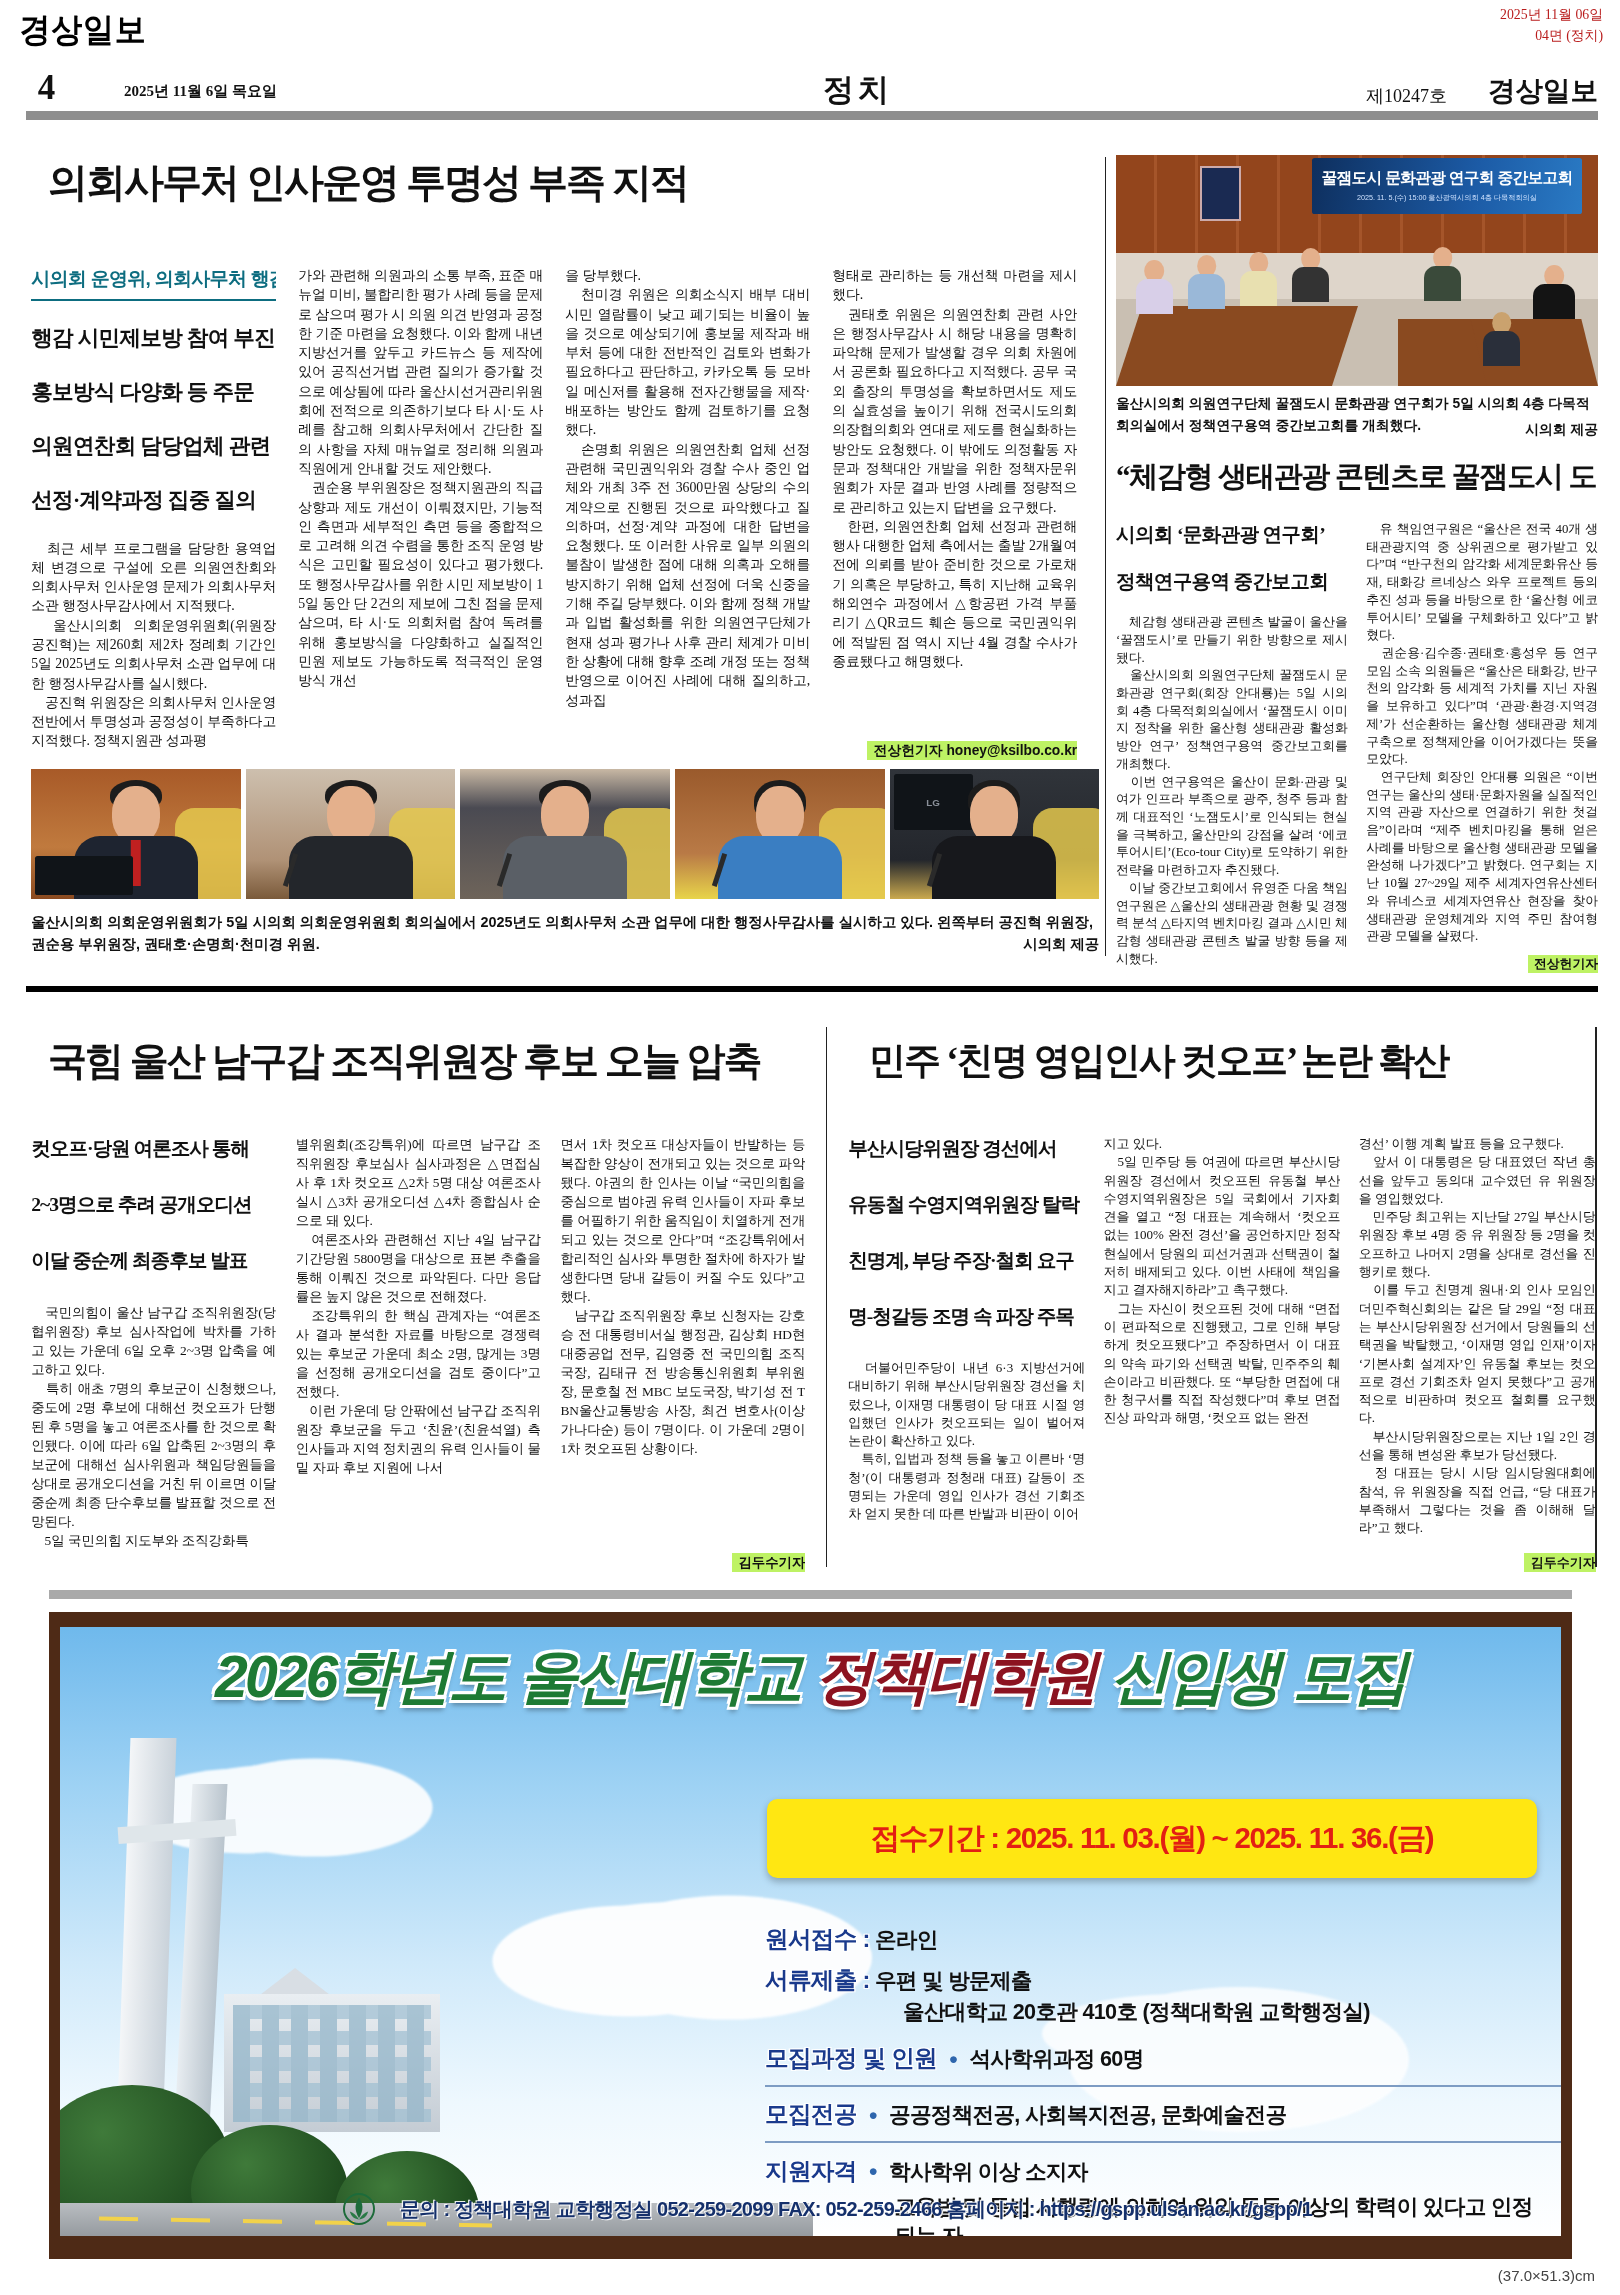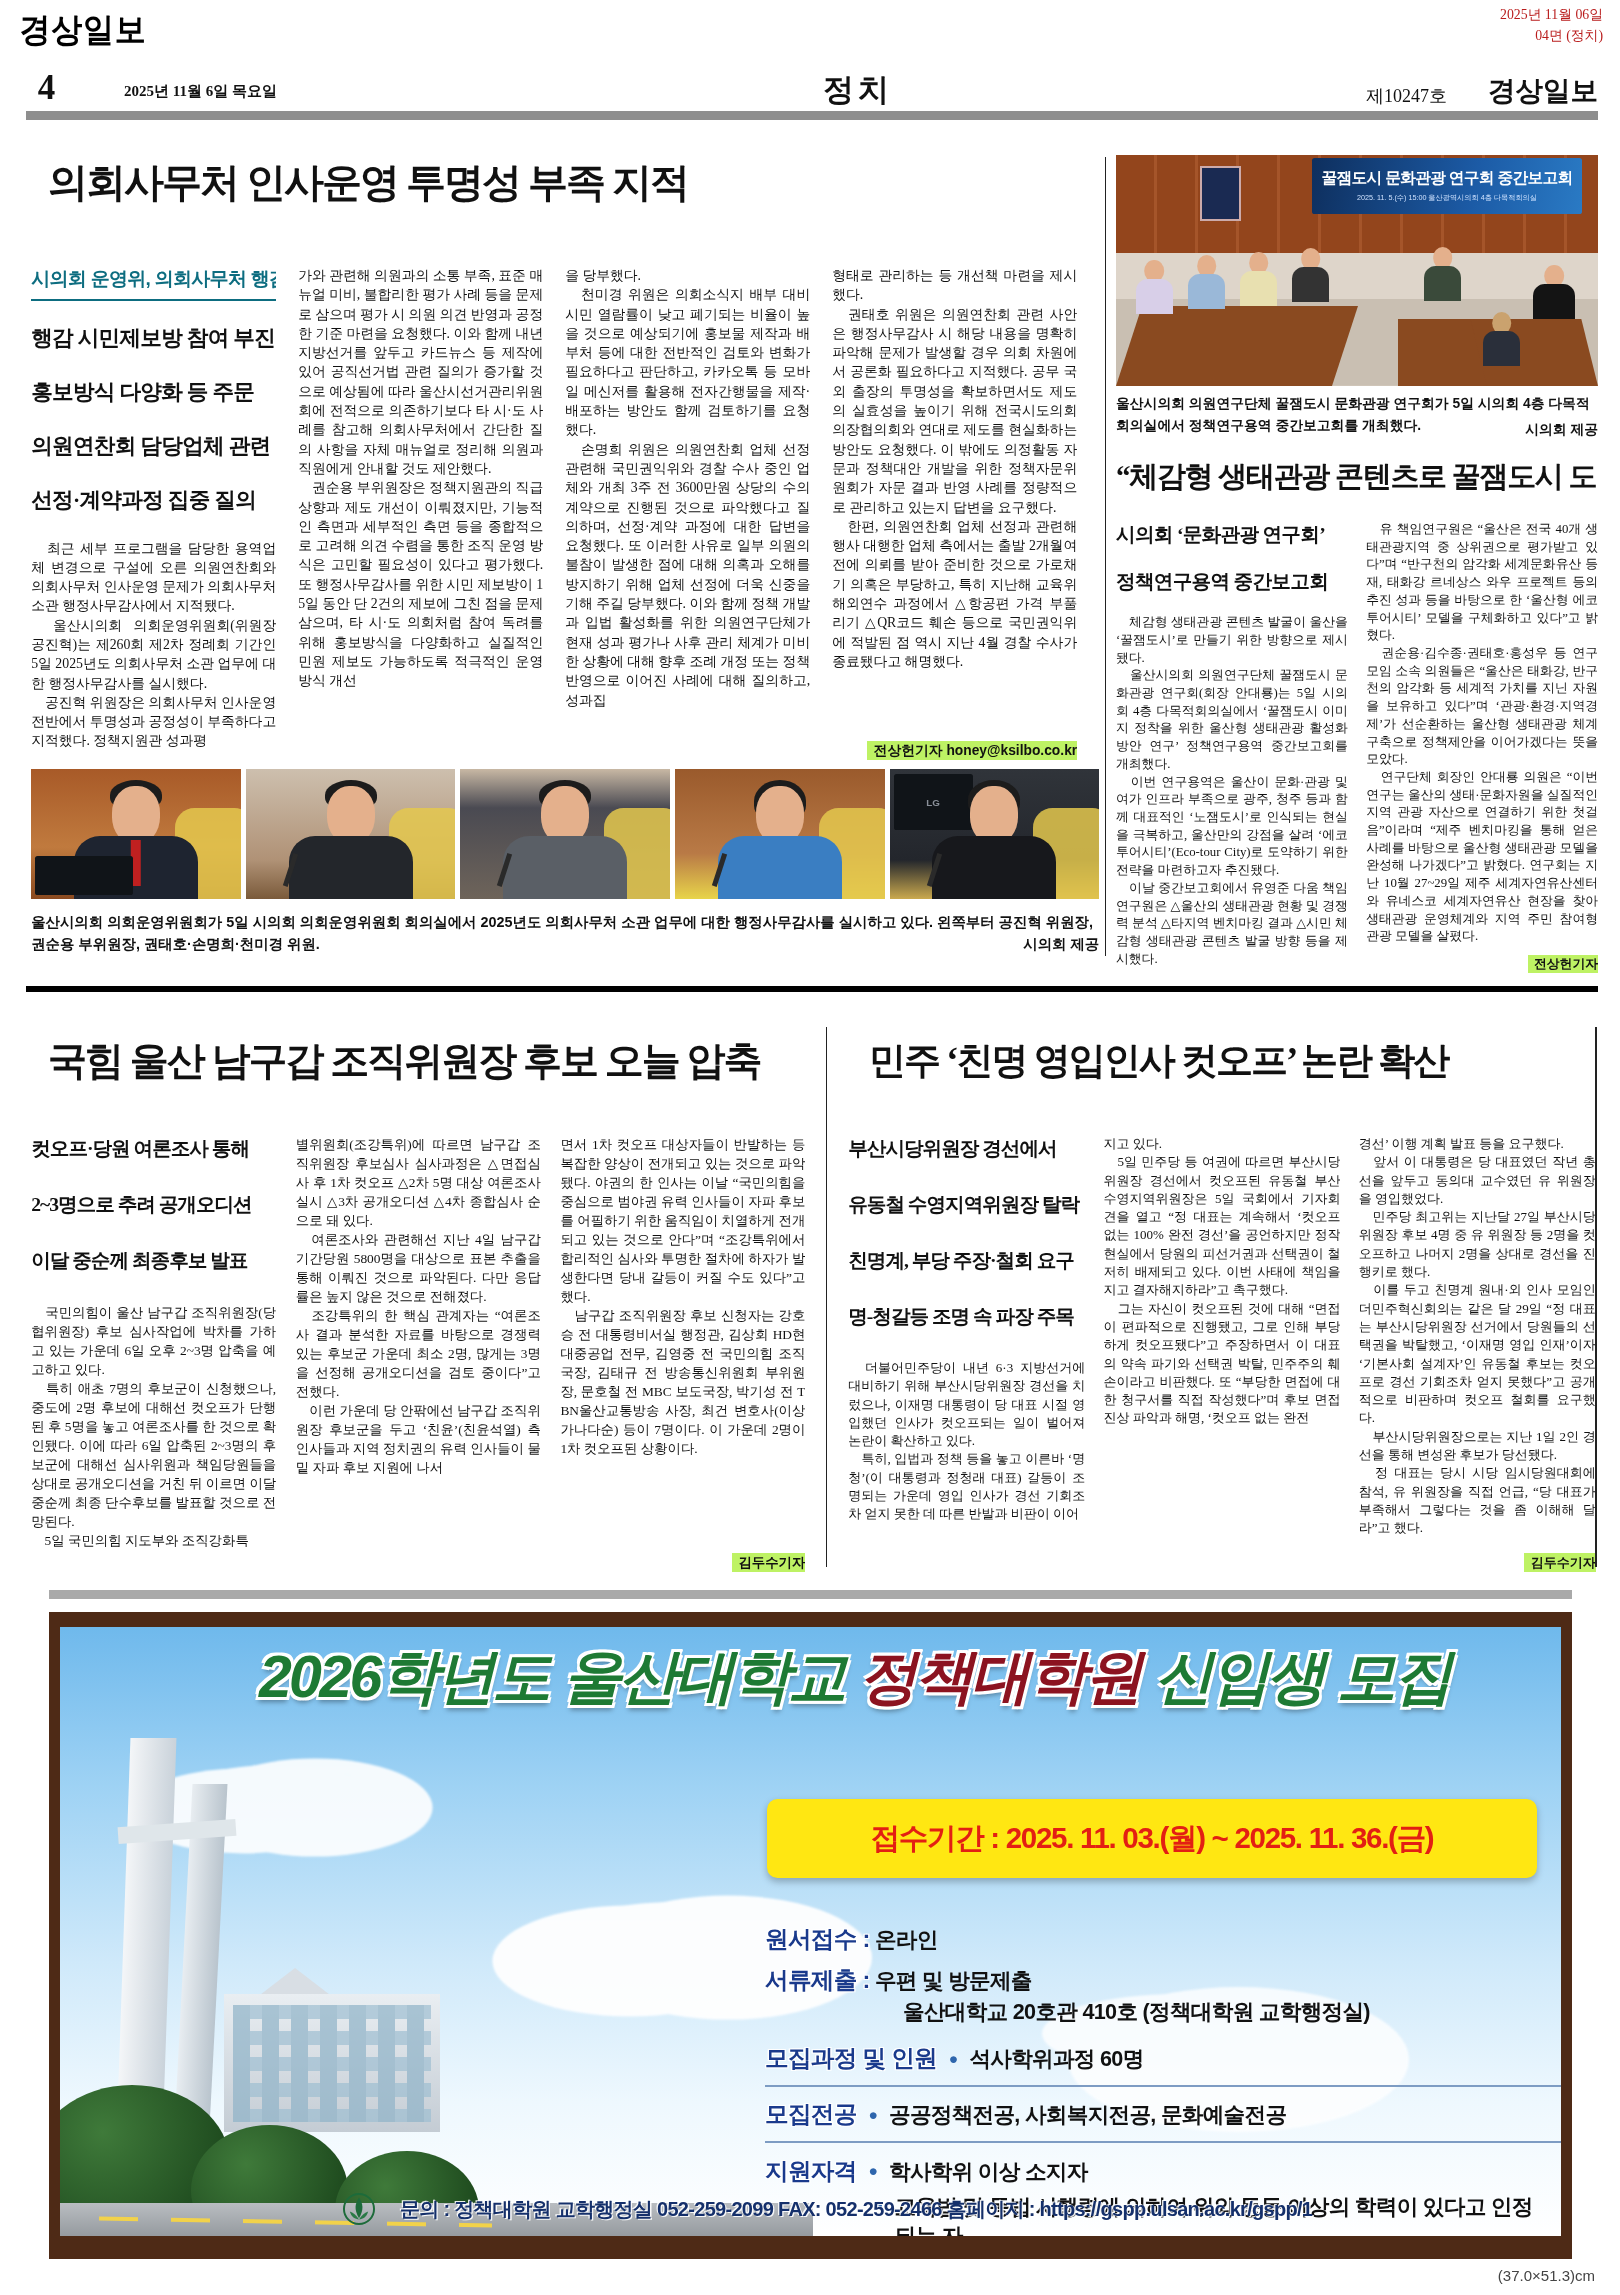--- a/index.html
+++ b/index.html
@@ -125,21 +125,21 @@
   .roof{position:absolute;left:196px;top:341px;width:0;height:0;border-left:39px solid transparent;border-right:39px solid transparent;border-bottom:30px solid #d8dee4;}
   .tree{position:absolute;border-radius:50%;background:radial-gradient(circle at 35% 30%,#3f7a3a,#1e4a1e 75%);}
   .tr1{left:-26px;top:458px;width:196px;height:157px;}
   .tr2{left:131px;top:498px;width:157px;height:131px;}
   .tr3{left:275px;top:524px;width:144px;height:118px;}
   .road{position:absolute;left:0;top:576px;width:753px;height:39px;background:linear-gradient(180deg,#b9bdc1,#8f9499);}
   .roadline{position:absolute;left:39px;top:593px;width:393px;height:3.9px;background:repeating-linear-gradient(90deg,#f2d24a 0 39px,transparent 39px 72px);transform:rotate(1deg);}
   
   .ad-title{position:absolute;left:0;top:10.5px;width:100%;text-align:center;font-size:59px;font-weight:900;
     font-style:italic;letter-spacing:-2.6px;white-space:nowrap;
-    text-shadow:2.6px 2.6px 0 #fff,-2.6px -2.6px 0 #fff,2.6px -2.6px 0 #fff,-2.6px 2.6px 0 #fff,0 4.6px 5.2px rgba(0,0,0,.35);padding-left:44px;}
+    text-shadow:2.6px 2.6px 0 #fff,-2.6px -2.6px 0 #fff,2.6px -2.6px 0 #fff,-2.6px 2.6px 0 #fff,0 4.6px 5.2px rgba(0,0,0,.35);}
   .adt-green{color:#1e7a34;} .adt-red{color:#8c1320;}
   .ad-sub{position:absolute;left:0;top:113px;width:100%;text-align:center;font-size:29px;font-weight:900;
     color:#17255e;letter-spacing:-1.3px;
     text-shadow:2px 2px 0 #fff,-2px -2px 0 #fff,2px -2px 0 #fff,-2px 2px 0 #fff,0 3.3px 3.3px rgba(0,0,0,.25);}
   .ad-period{position:absolute;left:707px;top:172px;width:770px;height:79px;background:#ffe712;border-radius:10.5px;
     box-shadow:0 3.9px 7.9px rgba(0,0,0,.25);display:flex;align-items:center;justify-content:center;
     font-size:29.5px;font-weight:900;color:#e31f13;letter-spacing:-1.3px;}
   .ad-details{position:absolute;left:705px;top:296px;width:796px;}
   .ad-row{margin-bottom:9.2px;font-size:21.6px;font-weight:700;color:#111;letter-spacing:-0.7px;}
   .ad-label{color:#1a3a8c;font-weight:900;font-size:23.6px;

